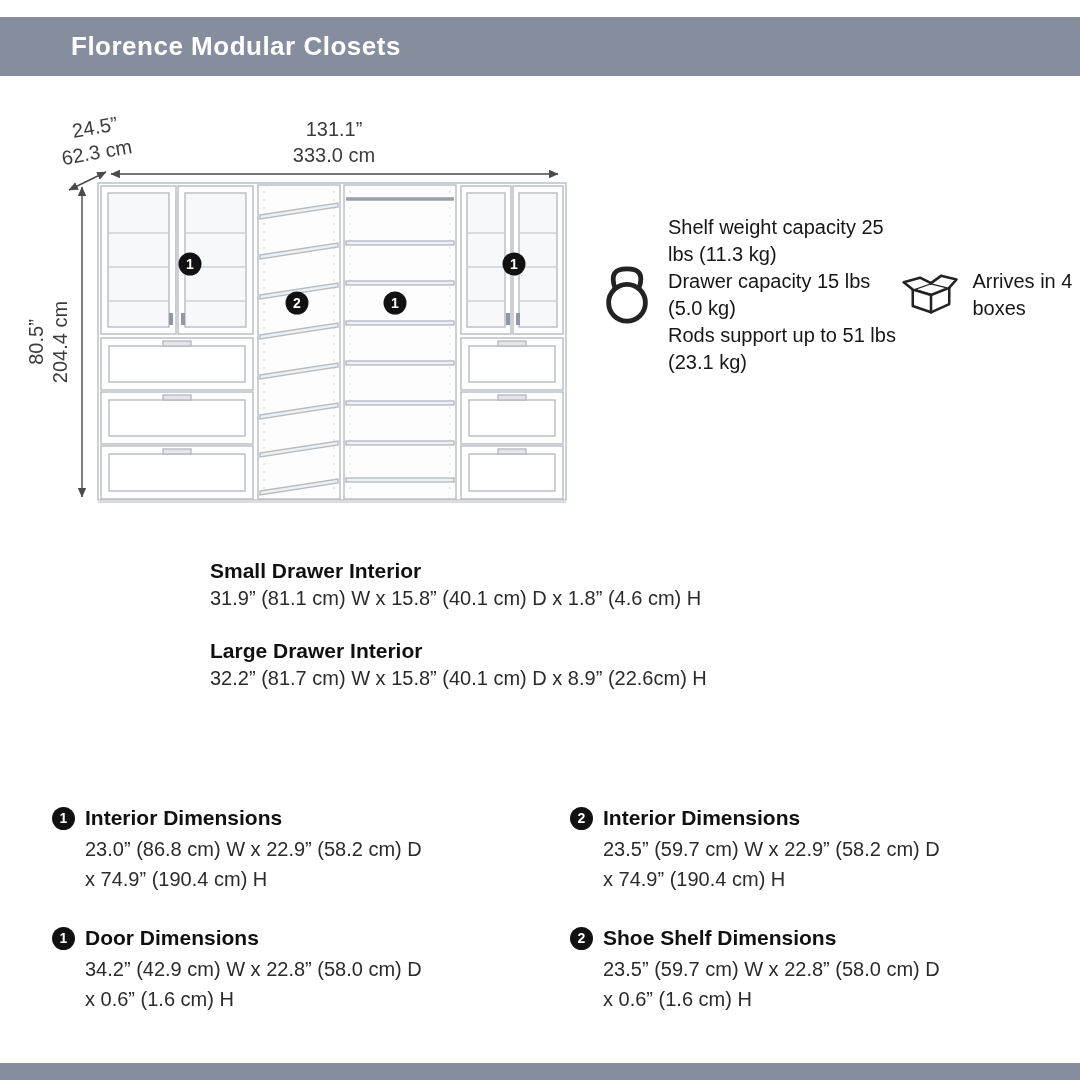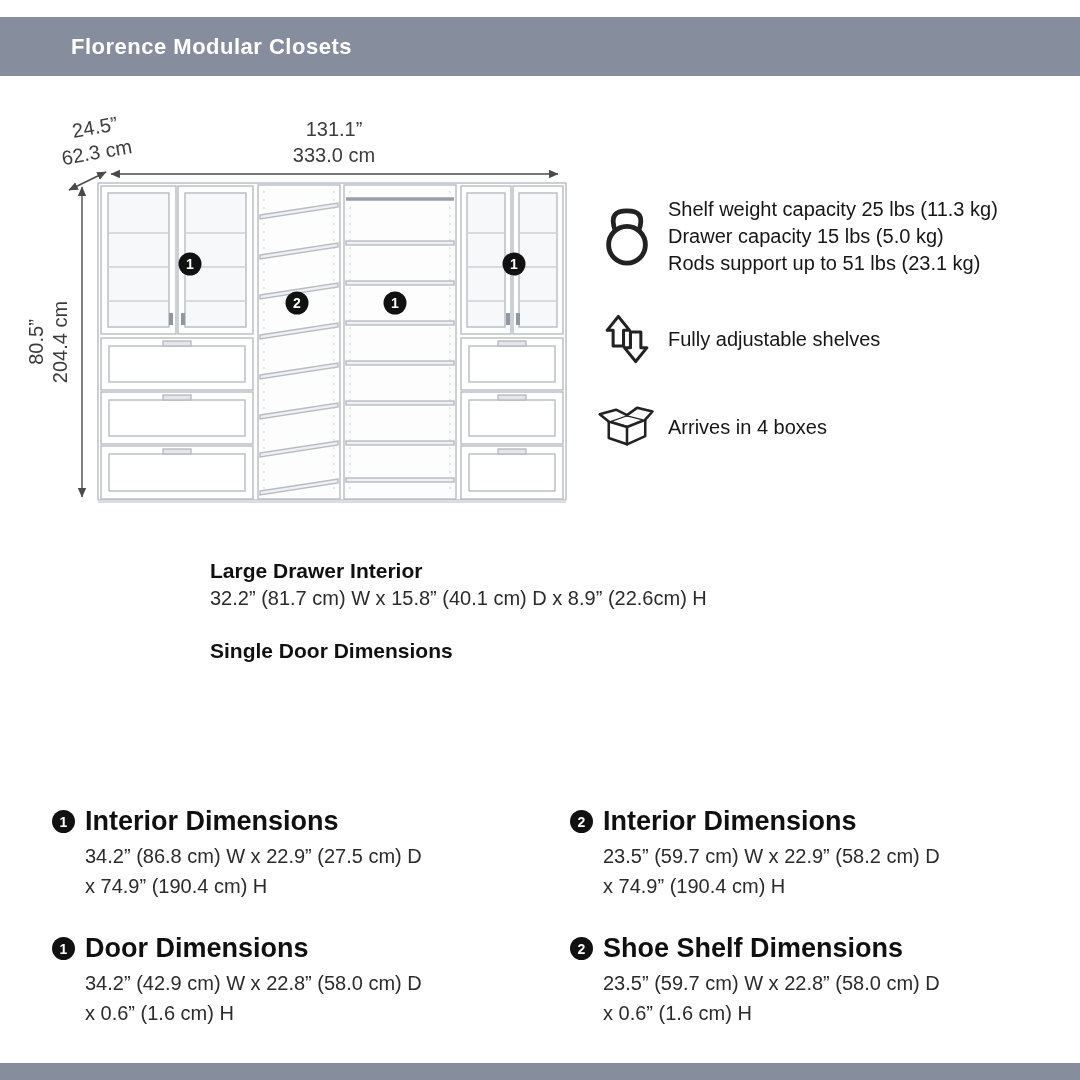--- a/index.html
+++ b/index.html
@@ -6,45 +6,45 @@
   html, body { width:1080px; height:1080px; }
   body {
     font-family:"Liberation Sans", sans-serif;
     background:#ffffff;
     position:relative;
     overflow:hidden;
     color:#1c1c1c;
   }
   .banner { position:absolute; left:0; width:100%; background:#868e9e; }
   .header { top:17px; height:59px; display:flex; align-items:center; padding-left:71px; }
-  .header-title { color:#ffffff; font-size:22px; font-weight:700; letter-spacing:0.5px; }
+  .header-title { color:#ffffff; font-size:26px; font-weight:700; letter-spacing:0.5px; }
   .footer { bottom:0; height:17px; }
 
   .diagram-svg { position:absolute; left:20px; top:95px; width:560px; height:420px; }
   .dim { font-family:"Liberation Sans", sans-serif; font-size:20px; fill:#3c3c3c; }
   .badge-num { font-family:"Liberation Sans", sans-serif; font-size:14px; font-weight:bold; fill:#ffffff; }
 
-  .features { position:absolute; left:594px; top:196px; width:480px; display:flex; flex-direction:column; }
+  .features { position:absolute; left:594px; top:214px; width:480px; display:flex; }
   .feature { display:flex; align-items:center; margin-bottom:36px; }
   .f-icon { width:66px; flex:0 0 66px; display:flex; justify-content:center; align-items:center; }
   .f-text { font-size:20px; line-height:27px; color:#161616; margin-left:8px; }
 
   .center-specs { position:absolute; left:210px; top:556px; }
   .spec-block { margin-bottom:24px; }
   .spec-title { font-size:21px; font-weight:700; line-height:29px; color:#101010; }
   .spec-text { font-size:20px; line-height:27px; color:#2b2b2b; }
 
   .specs-grid { position:absolute; left:52px; top:806px; display:grid; grid-template-columns:518px 518px; row-gap:32px; }
   .item-head { display:flex; align-items:center; gap:10px; margin-bottom:4px; }
   .badge {
     width:23px; height:23px; border-radius:50%; background:#111111; color:#ffffff;
     font-size:14px; font-weight:bold; display:inline-flex; align-items:center; justify-content:center;
     flex:0 0 23px;
   }
-  .item-title { font-size:27px; font-weight:700; color:#101010; }
+  .item-title { font-size:21px; font-weight:700; color:#101010; }
   .item-line { font-size:20px; line-height:30px; color:#2b2b2b; padding-left:33px; }
 </style>
 </head>
 <body>
 
 <div class="banner header" style="background: rgb(134, 142, 158);">
   <div class="header-title">Florence Modular Closets</div>
 </div>
 
 <svg class="diagram-svg" viewBox="0 0 560 420">
@@ -182,33 +182,20 @@
         </g>
       </svg>
     </div>
     <div class="f-text">
       <div>Shelf weight capacity 25 lbs (11.3 kg)</div>
       <div>Drawer capacity 15 lbs (5.0 kg)</div>
       <div>Rods support up to 51 lbs (23.1 kg)</div>
     </div>
   </div>
 
-  <div class="feature">
-    <div class="f-icon">
-      <svg viewBox="0 0 60 60" width="52" height="52">
-        <g fill="#ffffff" stroke="#222222" stroke-width="3.5" stroke-linejoin="round">
-          <path d="M 20 4 L 33 20 L 26 20 L 26 38 L 14 38 L 14 20 L 7 20 Z"></path>
-          <path d="M 40 56 L 27 40 L 34 40 L 34 22 L 46 22 L 46 40 L 53 40 Z"></path>
-        </g>
-      </svg>
-    </div>
-    <div class="f-text">
-      <div>Fully adjustable shelves</div>
-    </div>
-  </div>
 
   <div class="feature">
     <div class="f-icon">
       <svg viewBox="0 0 68 56" width="62" height="52">
         <g fill="#ffffff" stroke="#222222" stroke-width="2.8" stroke-linejoin="round" stroke-linecap="round">
           <polygon points="14,22 34,28 54,20 34,15"></polygon>
           <path d="M14,22 L14,40 L34,47 L34,28 Z"></path>
           <path d="M34,47 L54,38 L54,20"></path>
           <path d="M14,22 L4,14 L22,9 L34,15"></path>
           <path d="M54,20 L62,11 L45,7 L34,15"></path>
@@ -216,35 +203,38 @@
       </svg>
     </div>
     <div class="f-text">
       <div>Arrives in 4 boxes</div>
     </div>
   </div>
 </div>
 
 <div class="center-specs">
   <div class="spec-block">
+    <div class="spec-title">Small Drawer Interior</div>
+    <div class="spec-text">31.9” (81.1 cm) W x 15.8” (40.1 cm) D x 1.8” (4.6 cm) H</div>
+  </div>
+  <div class="spec-block">
     <div class="spec-title">Large Drawer Interior</div>
     <div class="spec-text">32.2” (81.7 cm) W x 15.8” (40.1 cm) D x 8.9” (22.6cm) H</div>
   </div>
   <div class="spec-block">
-    <div class="spec-title">Single Door Dimensions</div>
   </div>
 </div>
 
 <div class="specs-grid">
   <div class="grid-item">
     <div class="item-head">
       <span class="badge">1</span>
       <span class="item-title">Interior Dimensions</span>
     </div>
-    <div class="item-line">34.2” (86.8 cm) W x 22.9” (27.5 cm) D</div>
+    <div class="item-line">23.0” (86.8 cm) W x 22.9” (58.2 cm) D</div>
     <div class="item-line">x 74.9” (190.4 cm) H</div>
   </div>
 
   <div class="grid-item">
     <div class="item-head">
       <span class="badge">2</span>
       <span class="item-title">Interior Dimensions</span>
     </div>
     <div class="item-line">23.5” (59.7 cm) W x 22.9” (58.2 cm) D</div>
     <div class="item-line">x 74.9” (190.4 cm) H</div>

